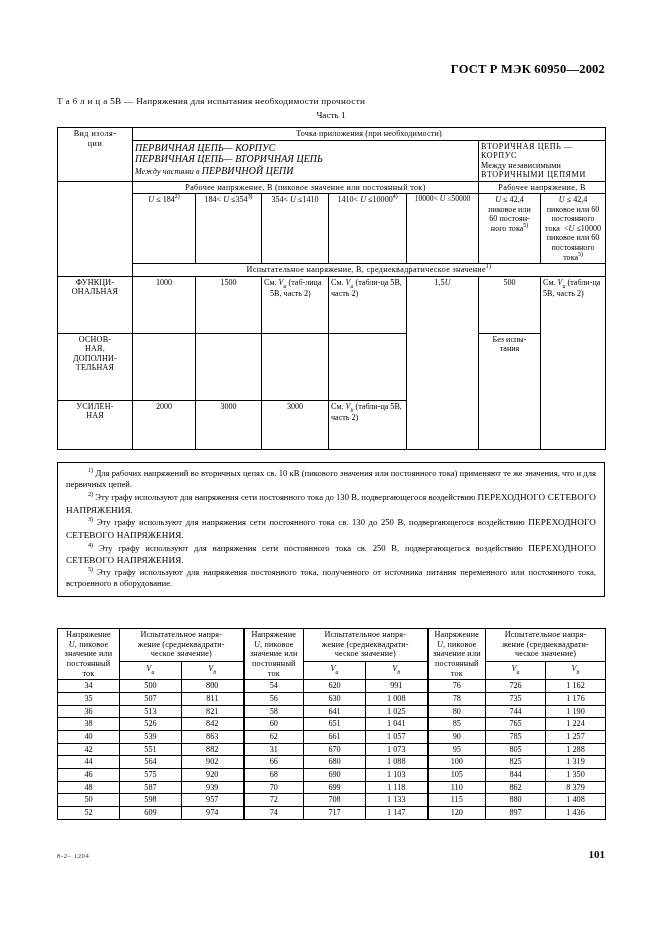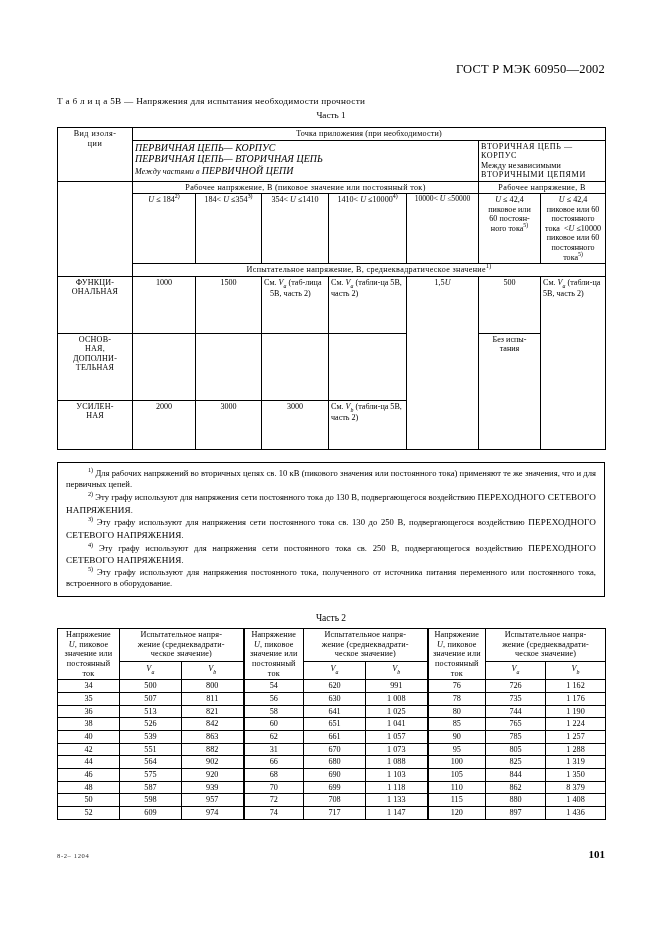--- a/index.html
+++ b/index.html
@@ -23,21 +23,21 @@
     box-sizing: border-box;
   }
 
   
   .doc-header {
     position: absolute;
     left: 0;
     top: 62px;
     width: 605px;
     text-align: right;
-    font-weight: normal;
+    font-weight: bold;
     font-size: 12.5px;
     letter-spacing: 0.2px;
   }
 
   
   .table-caption {
     position: absolute;
     left: 57px;
     top: 96px;
     font-size: 9.2px;
@@ -384,21 +384,20 @@
       <sup>3)</sup> Эту графу используют для напряжения сети постоянного тока св. 130 до 250 В, подвергающегося воздействию <span class="caps" style="font-size:9.2px">ПЕРЕХОДНОГО СЕТЕВОГО НАПРЯЖЕНИЯ</span>.
     </p>
     <p class="fn">
       <sup>4)</sup> Эту графу используют для напряжения сети постоянного тока св. 250 В, подвергающегося воздей­ствию <span class="caps" style="font-size:9.2px">ПЕРЕХОДНОГО СЕТЕВОГО НАПРЯЖЕНИЯ</span>.
     </p>
     <p class="fn">
       <sup>5)</sup> Эту графу используют для напряжения постоянного тока, полученного от источника питания пере­менного или постоянного тока, встроенного в оборудование.
     </p>
   </div>
 
-  <div class="part2-label">Часть 2</div>
 
   <table class="grid" id="table-part2">
     <colgroup>
       <col style="width:62px">
         <col style="width:62px">
         <col style="width:62px">
       <col style="width:60px">
         <col style="width:62px">
         <col style="width:62px">
       <col style="width:58px">

